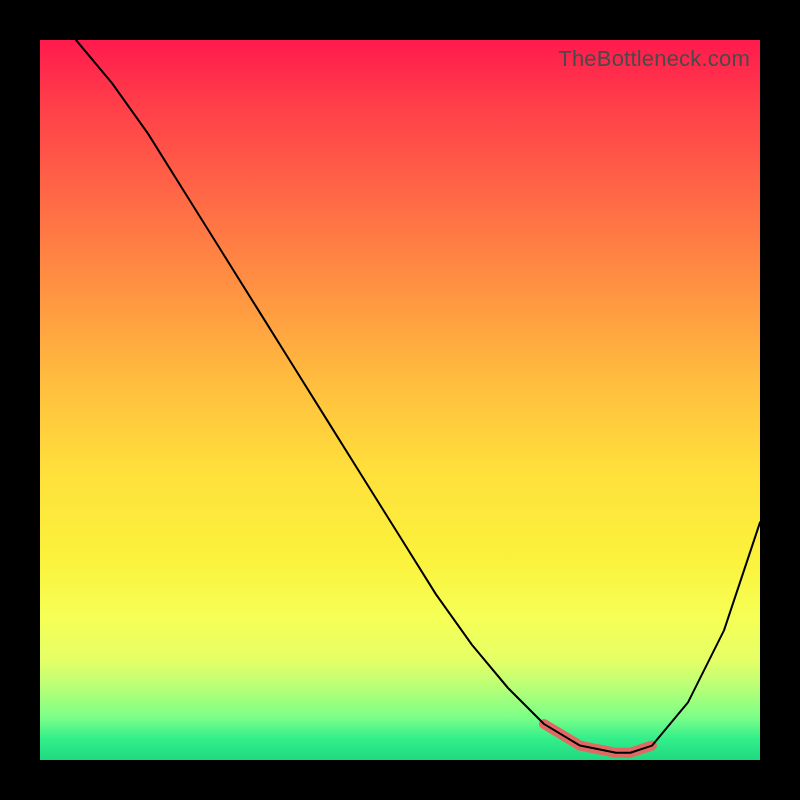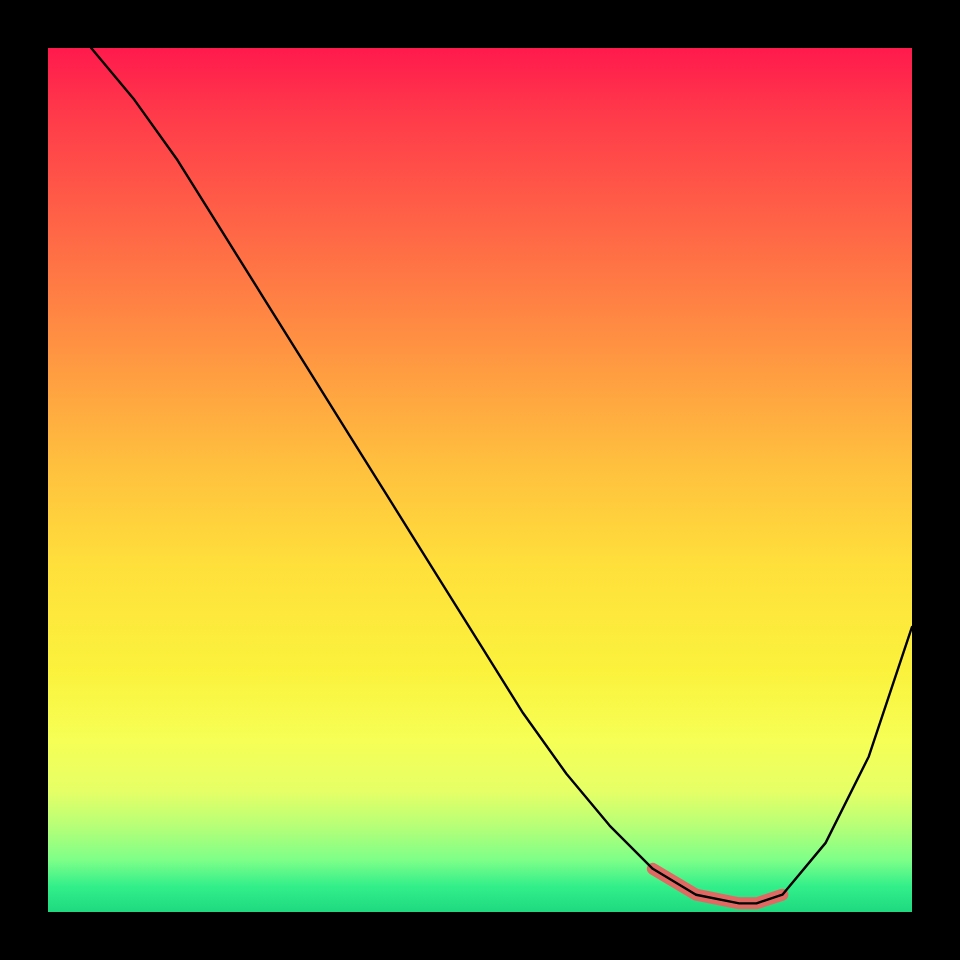--- a/index.html
+++ b/index.html
@@ -63,17 +63,18 @@
     stroke: #e06a63;
     stroke-width: 10;
     stroke-linecap: round;
     stroke-linejoin: round;
   }
 </style>
 </head>
 <body>
 
 <div class="frame">
+  <div class="watermark">TheBottleneck.com</div>
   <svg class="curve" viewBox="0 0 720 720">
     <path id="valley" class="valley-band" d="M504.0 684.0 L540.0 705.6 L576.0 712.8 L590.4 712.8 L612.0 705.6"></path>
     <path id="mainline" class="main-line" d="M36.0 0.0 L72.0 43.2 L108.0 93.6 L144.0 151.2 L180.0 208.8 L216.0 266.4 L252.0 324.0 L288.0 381.6 L324.0 439.2 L360.0 496.8 L396.0 554.4 L432.0 604.8 L468.0 648.0 L504.0 684.0 L540.0 705.6 L576.0 712.8 L590.4 712.8 L612.0 705.6 L648.0 662.4 L684.0 590.4 L720.0 482.4"></path>
   </svg>
 </div>
 
 </body></html>

